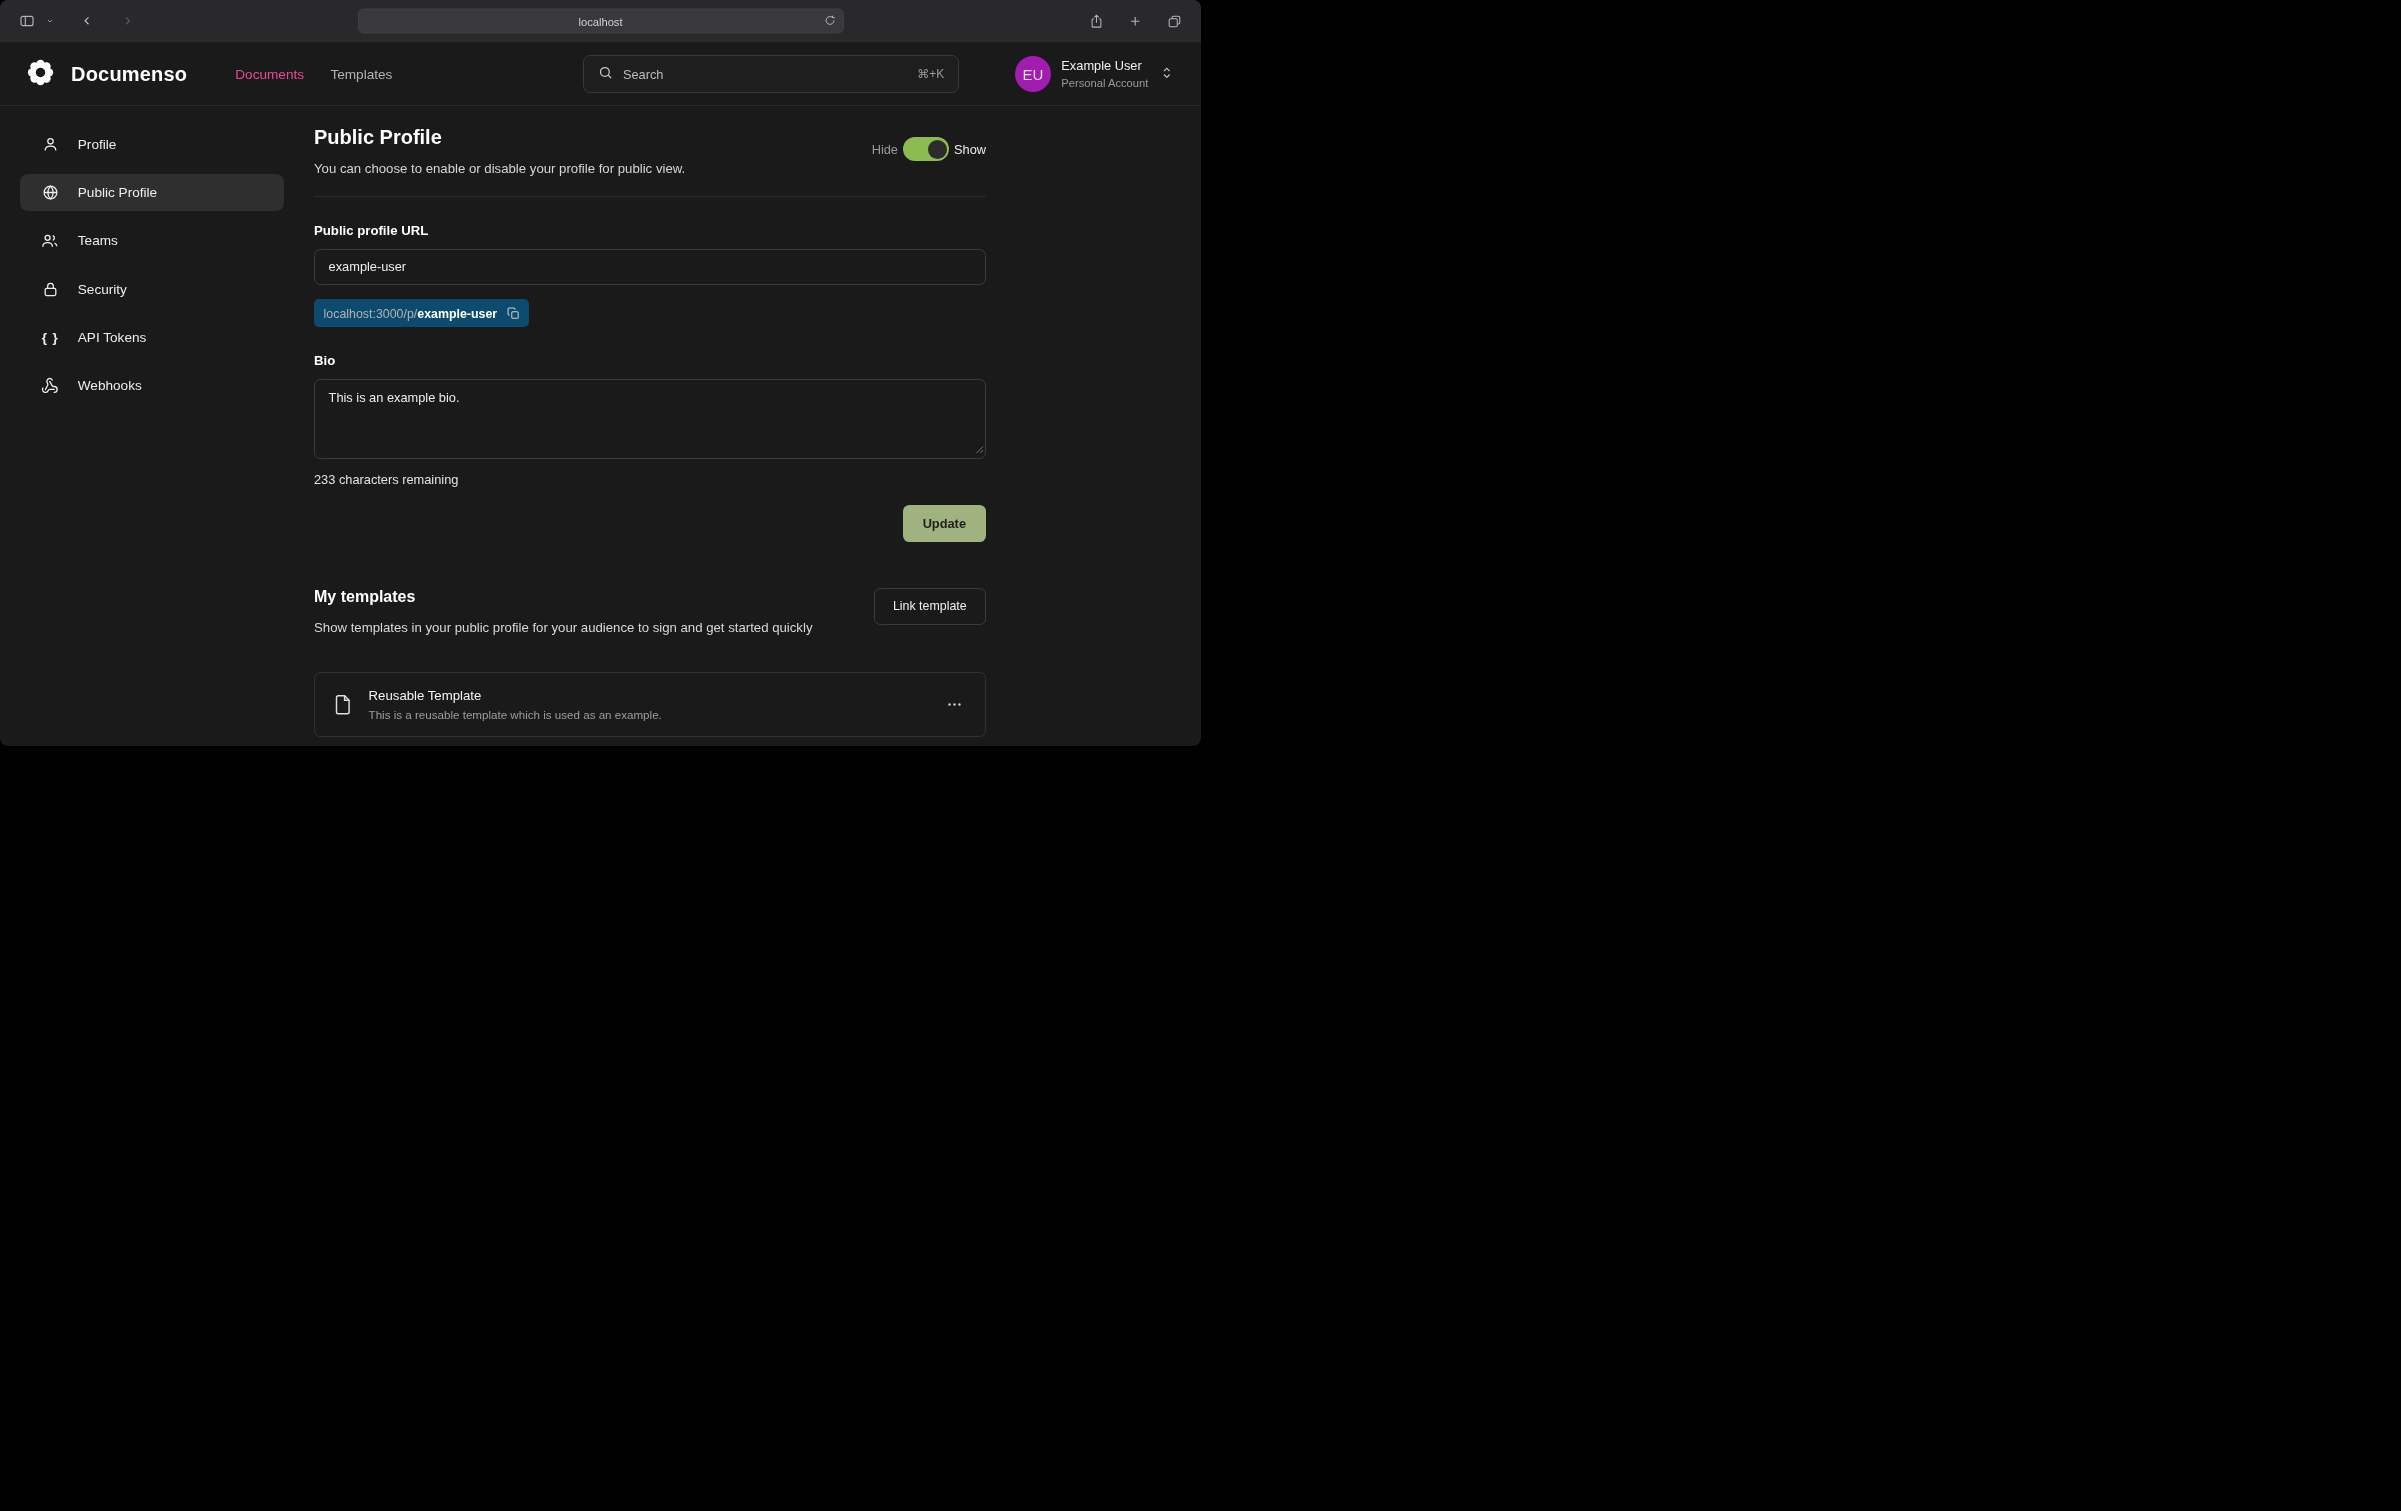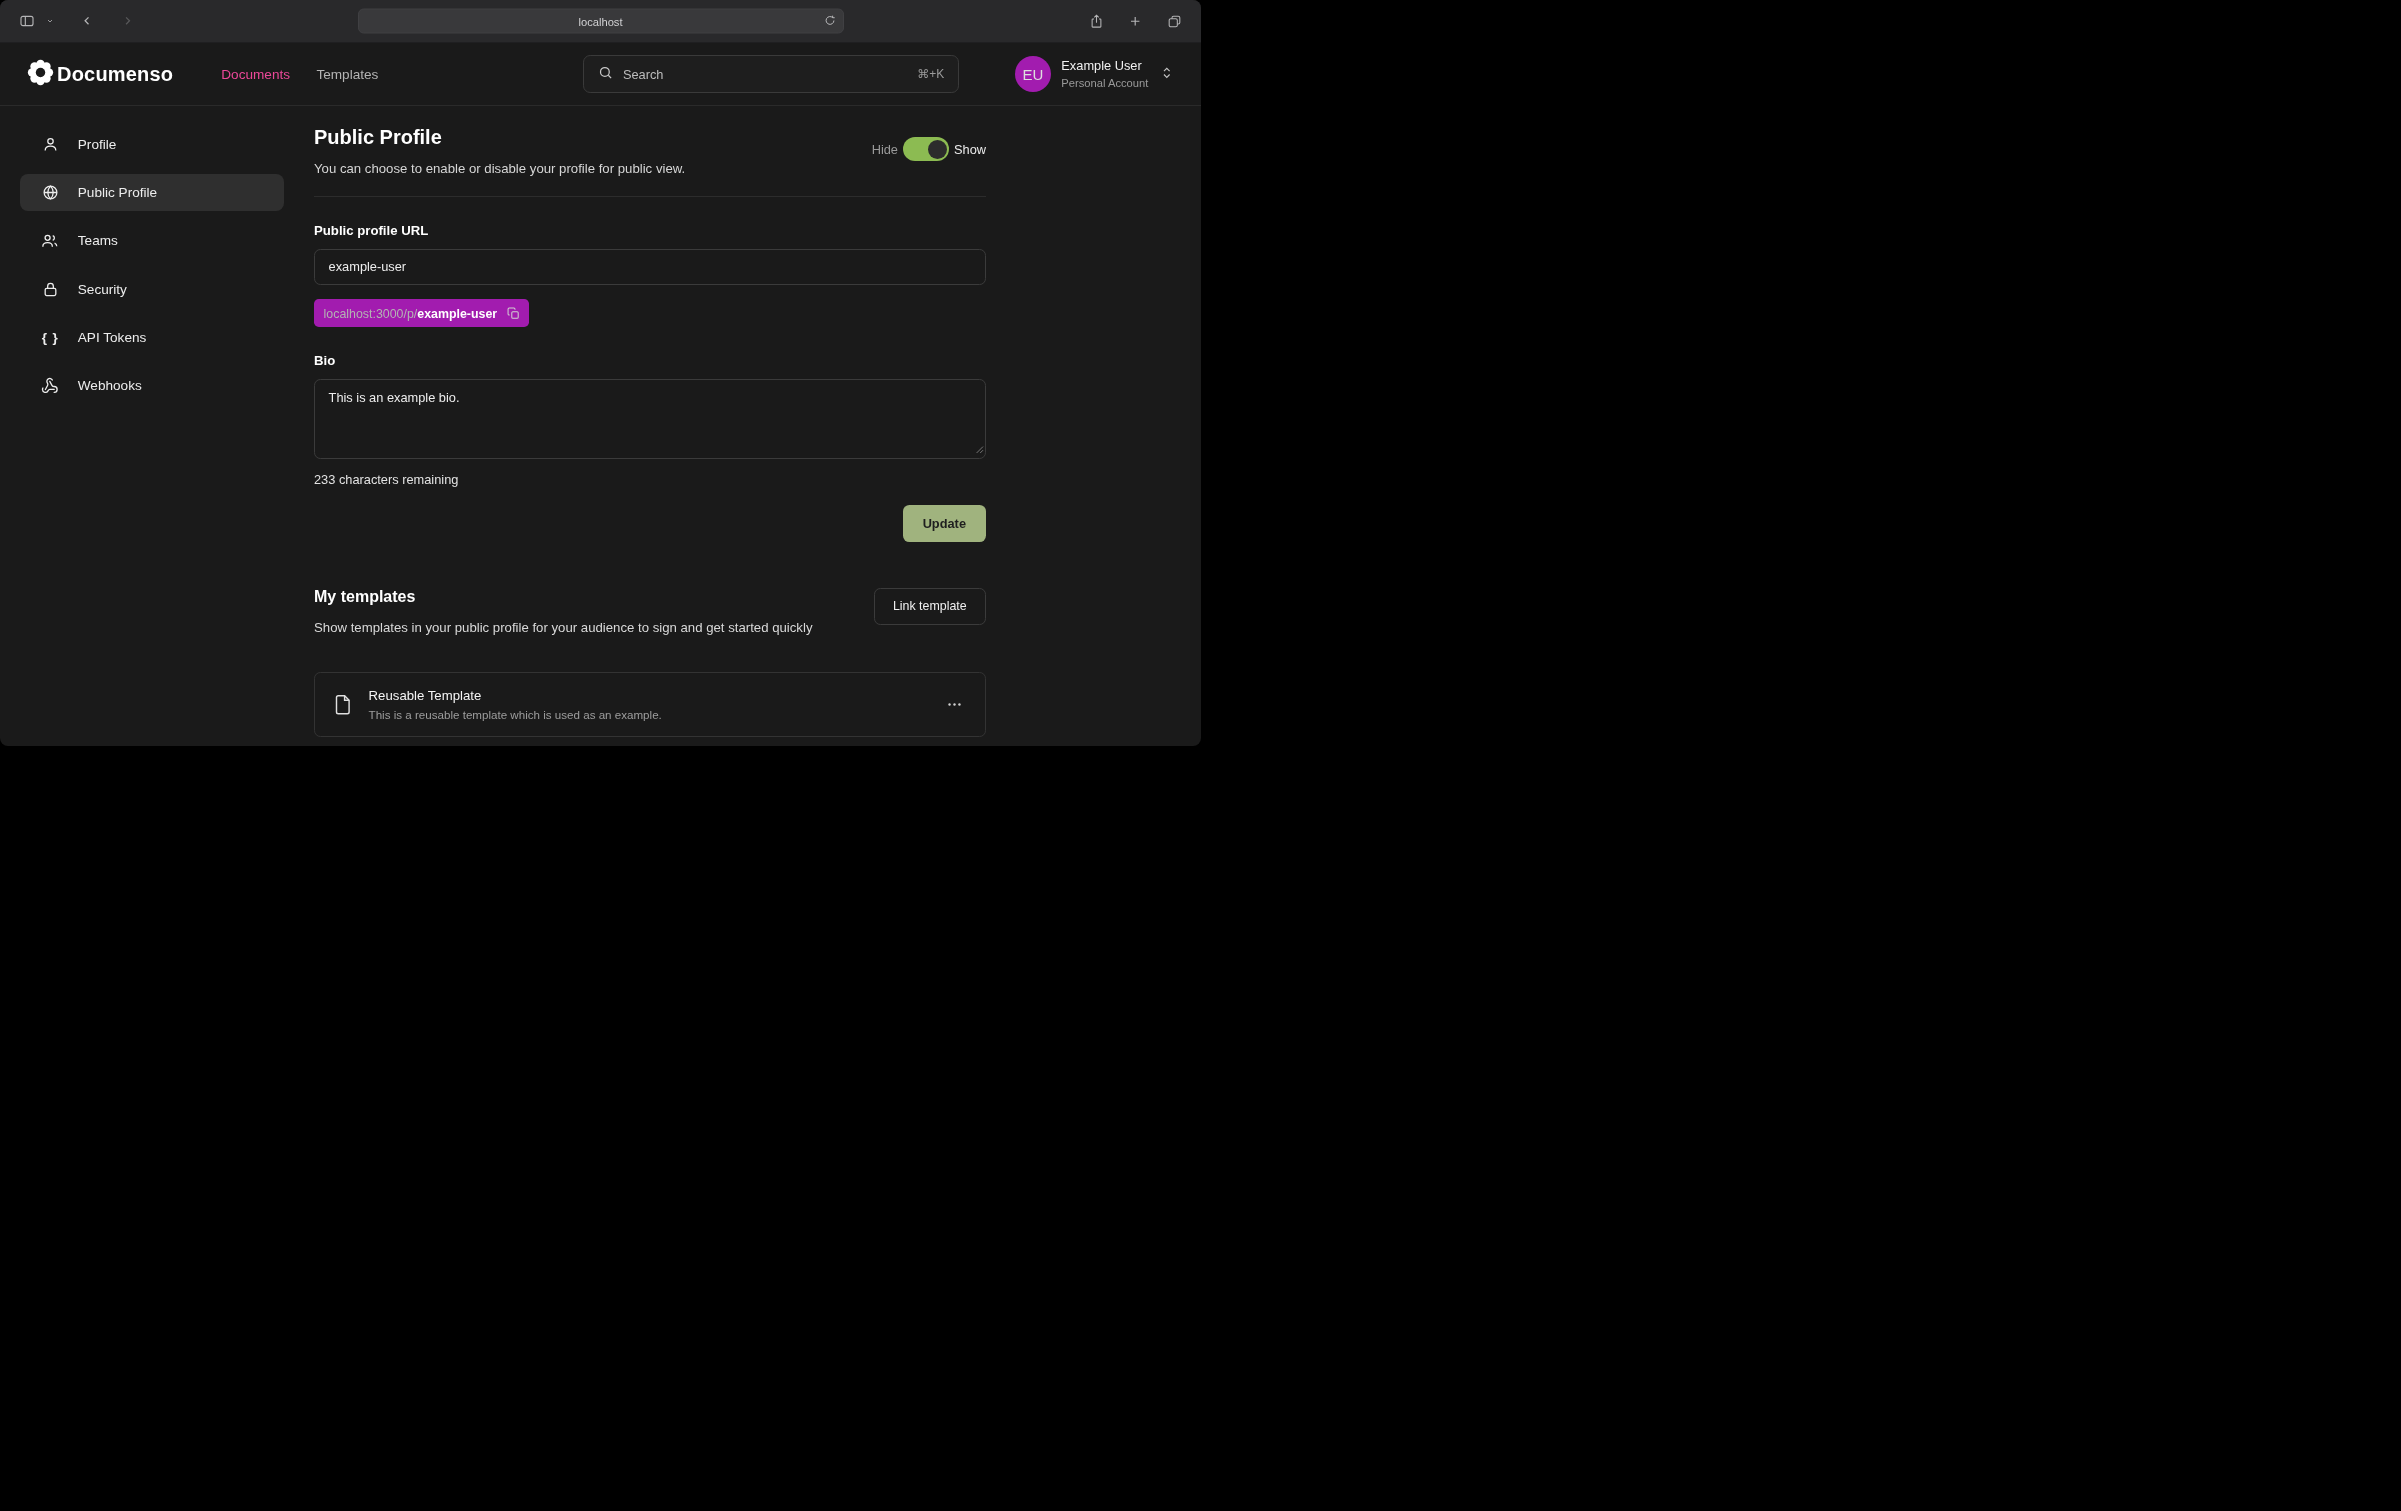--- a/index.html
+++ b/index.html
@@ -30,21 +30,21 @@
     font-size:11.2px; color:#d2d2d4;
   }
   .url-field .reload { position:absolute; right:6.4px; color:#bdbdbf; }
   .browser-right { margin-left:auto; display:flex; align-items:center; gap:17.6px; color:#bcbcbe; }
 
   
   .app-header {
     height:63px; flex:none; display:flex; align-items:center;
     padding:0 27px; border-bottom:0.8px solid #2a2a2a; background:#1a1a1a;
   }
-  .brand { display:flex; align-items:center; gap:3px;justify-content:space-between; }
+  .brand { display:flex; align-items:center; gap:17px;justify-content:space-between; }
   .brand-name { font-size:20px; font-weight:700; color:#fff; letter-spacing:0.2px; }
   .top-nav { display:flex; align-items:center; gap:26.4px; margin-left:48px; }
   .top-nav a { text-decoration:none; font-size:13.6px; cursor:pointer; }
   .nav-documents { color:#ec4899; }
   .nav-templates { color:#b4b4b4; }
   .search-pill {
     margin-left:auto; width:376px; height:38px; border:0.8px solid #3a3a3a; background:#1e1e1e;
     border-radius:7.2px; display:flex; align-items:center; padding:0 13.6px; gap:10.4px; cursor:text;
   }
   .search-pill .search-label { font-size:12.8px; color:#bdbdbd; }
@@ -82,21 +82,21 @@
 
   .divider { margin-top:20px; border-top:0.8px solid #2c2c2c; }
   .field-label { margin-top:25.6px; font-size:13.2px; font-weight:700; color:#fff; }
   .text-input {
     margin-top:11.2px; width:100%; height:36px; background:transparent;
     border:0.8px solid #3b3b3b; border-radius:6.4px; padding:0 13.6px;
     font-size:12.8px; color:#ededed; font-family:inherit; outline:none;
   }
   .url-chip {
     margin-top:14.4px; display:inline-flex; align-items:center; gap:9.6px;
-    background:#a21caf; border-radius:4.8px; padding:6.4px 9.6px; cursor:pointer;
+    background:#0c4a6e; border-radius:4.8px; padding:6.4px 9.6px; cursor:pointer;
   }
   .url-chip .prefix { font-size:12.4px; color:#b3b3b3; }
   .url-chip .slug { font-weight:700; color:#fff; }
   .url-chip .copy { color:#d2d2d2; display:flex; }
 
   .textarea-wrap { position:relative; margin-top:11.2px; }
   textarea.bio {
     width:100%; height:80px; background:transparent; border:0.8px solid #3b3b3b;
     border-radius:6.4px; padding:10.4px 13.6px; font-size:12.8px; color:#ededed;
     font-family:inherit; resize:none; outline:none; display:block;

